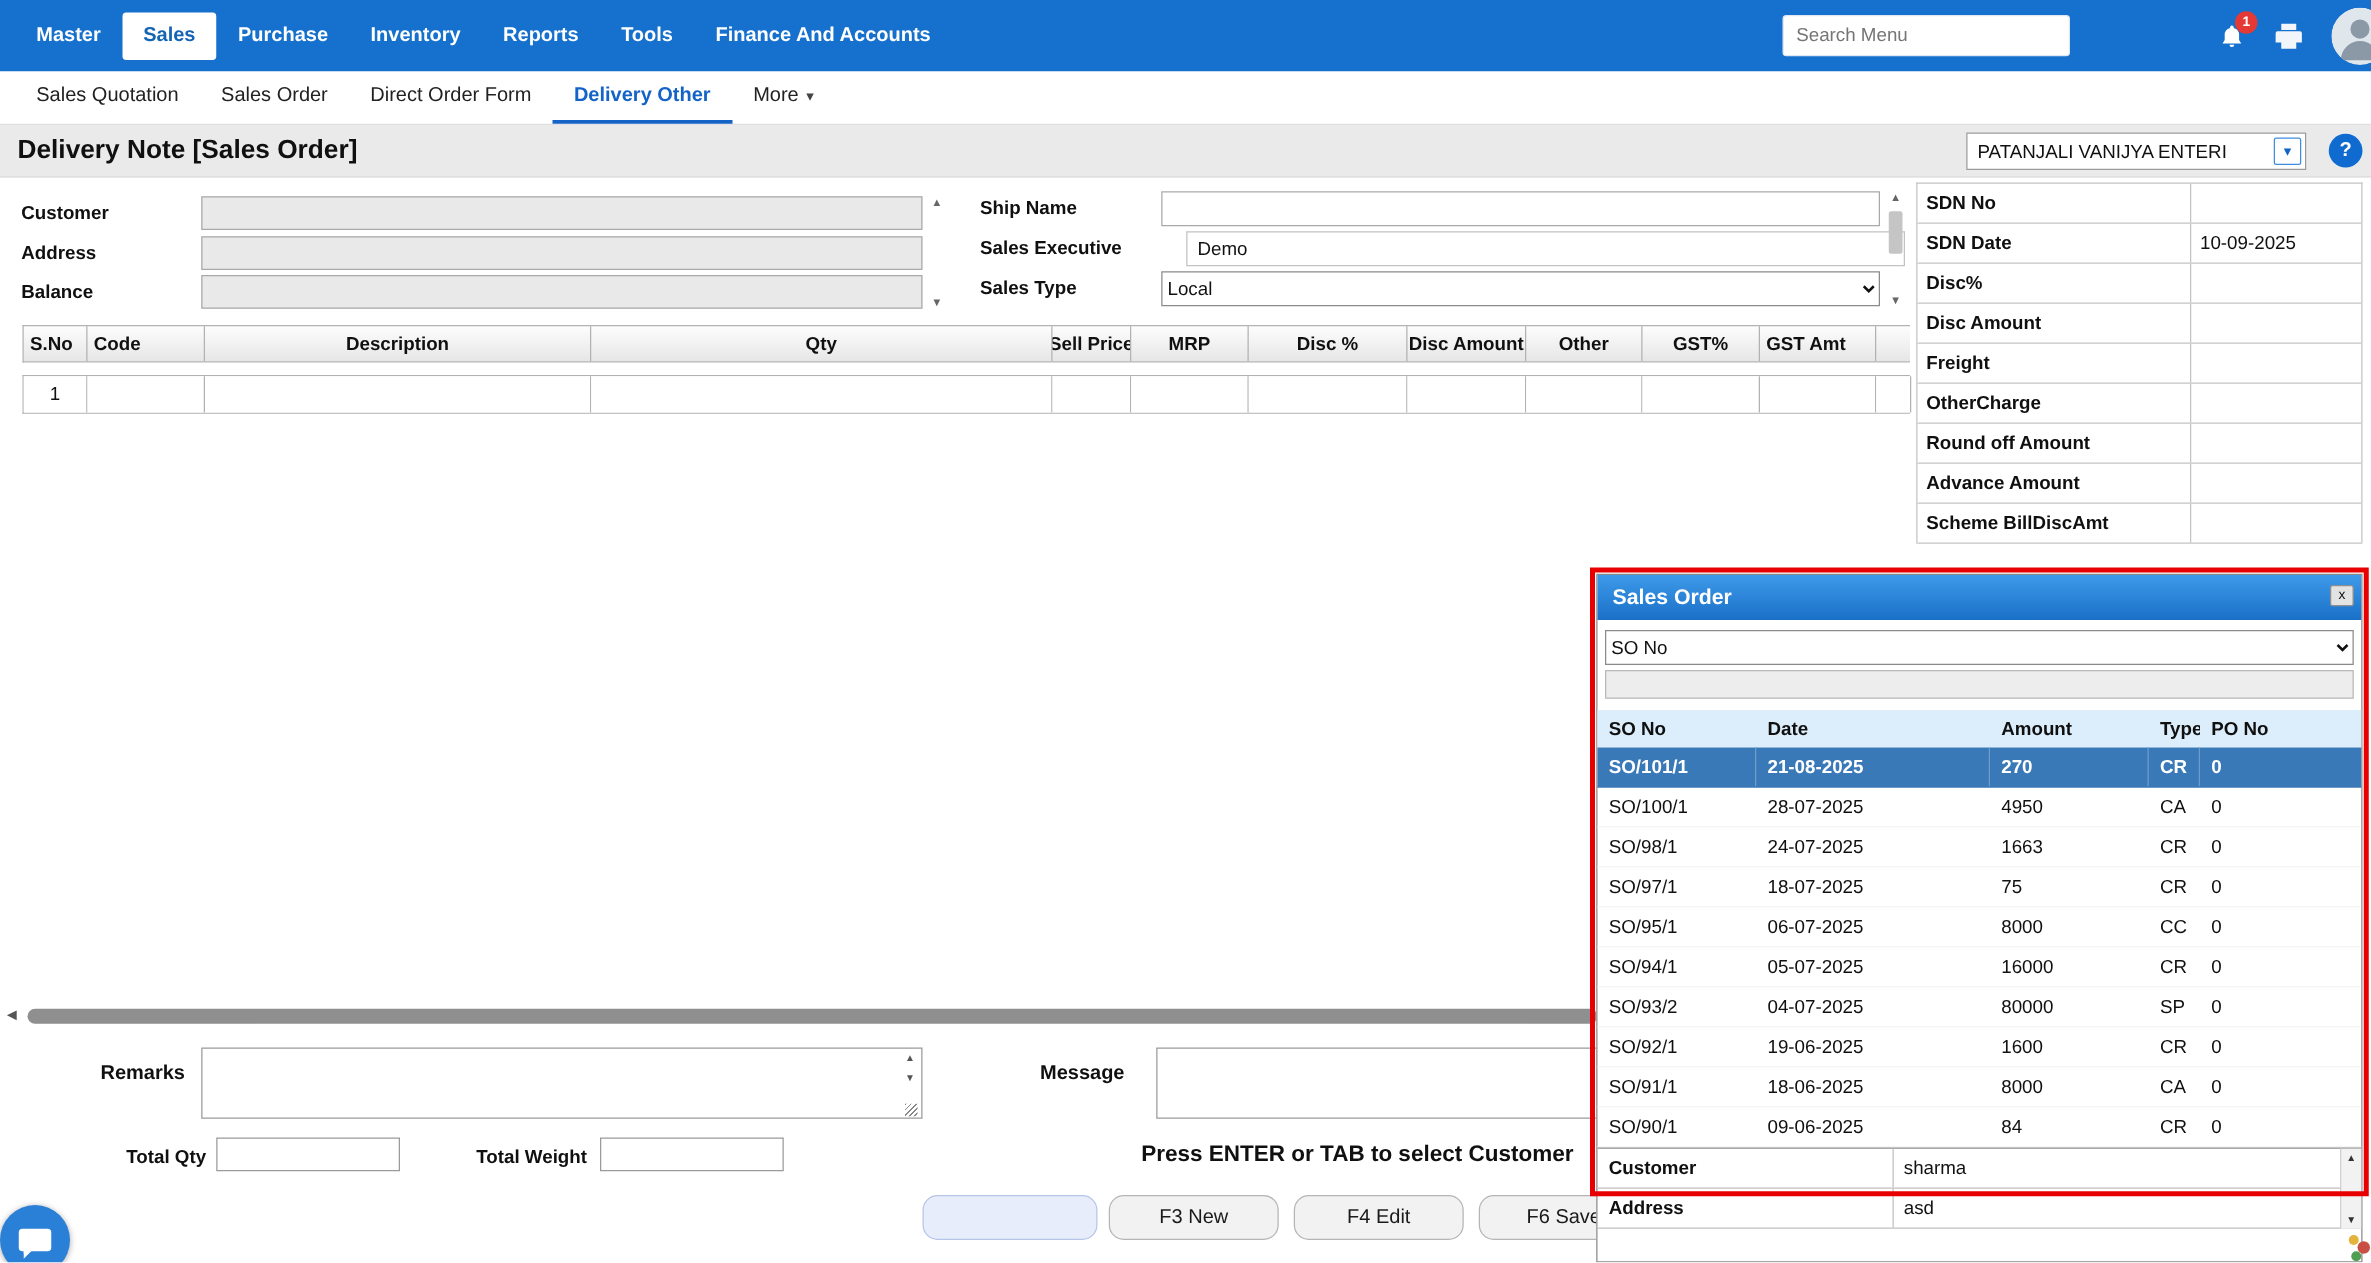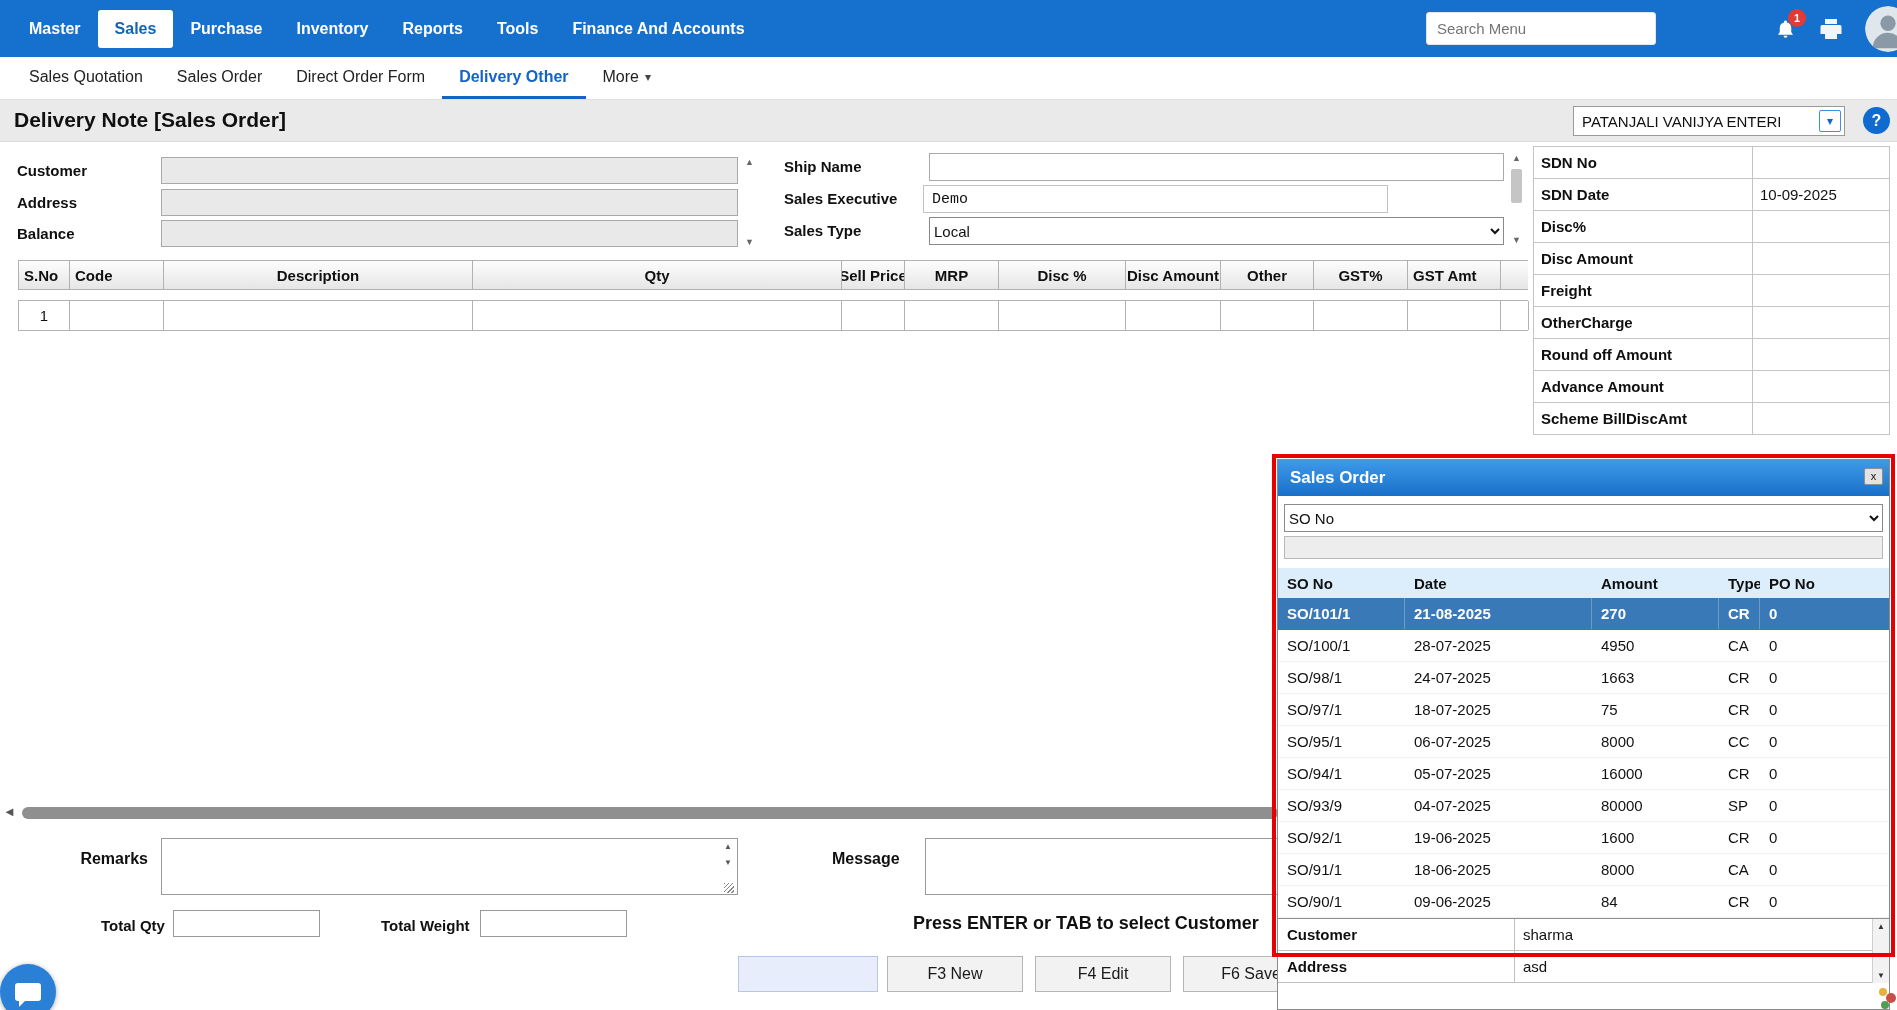--- a/index.html
+++ b/index.html
@@ -37,21 +37,21 @@
   .lbl-customer{left:17px;top:162px;} .lbl-address{left:17px;top:194px;} .lbl-balance{left:17px;top:225px;}
   .f-customer{left:161px;top:157px;width:577px;height:27px;}
   .f-address{left:161px;top:189px;width:577px;height:27px;}
   .f-balance{left:161px;top:220px;width:577px;height:27px;}
   .mini-scroll{position:absolute;display:flex;flex-direction:column;justify-content:space-between;align-items:center;font-size:9px;color:#666;}
   .ms-left{left:742px;top:157px;width:15px;height:90px;}
   .ms-mid{left:1509px;top:153px;width:15px;height:92px;}
   .ms-thumb{position:absolute;left:2px;top:16px;width:11px;height:34px;background:#c5c5c5;border-radius:2px;}
   .lbl-ship{left:784px;top:158px;} .lbl-exec{left:784px;top:190px;} .lbl-stype{left:784px;top:222px;}
   .f-ship{left:929px;top:153px;width:575px;height:28px;}
-  .f-exec{left:923px;top:185px;width:465px;height:28px;border-color:#c2c2c2;font-family:Liberation Mono, monospace;}
+  .f-exec{left:949px;top:185px;width:575px;height:28px;border-color:#c2c2c2;}
   .f-stype{position:absolute;left:929px;top:217px;width:575px;height:28px;font-size:15px;font-family:inherit;border:1px solid #8a8a8a;background:#fff;color:#111;}
 
   
   .summary-panel{position:absolute;left:1533px;top:146px;width:357px;border:1px solid #c4c4c4;border-bottom:none;background:#fff;z-index:3;}
   .sp-row{display:flex;height:32px;border-bottom:1px solid #c4c4c4;}
   .sp-label{width:218px;display:flex;align-items:center;padding-left:7px;font-size:15px;font-weight:bold;color:#101010;white-space:nowrap;overflow:hidden;}
   .sp-value{flex:1;border-left:1px solid #c4c4c4;display:flex;align-items:center;padding-left:7px;font-size:15px;color:#111;}
 
   
   .items-table{position:absolute;left:18px;top:260px;width:1510px;z-index:2;}
@@ -73,21 +73,21 @@
   .remarks-grip{position:absolute;left:724px;top:883px;width:10px;height:10px;background:repeating-linear-gradient(135deg,#888 0 1px,transparent 1px 3px);}
   .message-label{position:absolute;left:832px;top:850px;font-size:16px;font-weight:bold;color:#101010;}
   .message-box{position:absolute;left:925px;top:838px;width:353px;height:57px;border:1px solid #9a9a9a;font-size:15px;padding:0 8px;font-family:inherit;}
 
   .tq-label{position:absolute;left:101px;top:917px;font-size:15px;font-weight:bold;color:#101010;}
   .tq-input{position:absolute;left:173px;top:910px;width:147px;height:27px;border:1px solid #9a9a9a;padding:0 6px;font-size:15px;font-family:inherit;}
   .tw-label{position:absolute;left:381px;top:917px;font-size:15px;font-weight:bold;color:#101010;}
   .tw-input{position:absolute;left:480px;top:910px;width:147px;height:27px;border:1px solid #9a9a9a;padding:0 6px;font-size:15px;font-family:inherit;}
   .hint{position:absolute;left:913px;top:913px;font-size:18px;font-weight:bold;color:#101010;}
 
-  .btn{position:absolute;top:956px;height:36px;border:1px solid #b5b5b5;border-radius:0;background:#f2f2f2;font-size:16px;color:#1a1a1a;display:flex;align-items:center;justify-content:center;font-family:inherit;cursor:pointer;}
+  .btn{position:absolute;top:956px;height:36px;border:1px solid #b5b5b5;border-radius:12px;background:#f2f2f2;font-size:16px;color:#1a1a1a;display:flex;align-items:center;justify-content:center;font-family:inherit;cursor:pointer;}
   .btn-blank{left:738px;width:140px;background:#e7edfb;border-color:#b6c5e8;}
   .btn-new{left:887px;width:136px;}
   .btn-edit{left:1035px;width:136px;}
   .btn-save{left:1183px;width:136px;}
 
   
   .popup{position:absolute;left:1277px;top:459px;width:613px;height:551px;background:#fff;border:1px solid #8a8a8a;z-index:20;}
   .popup-title{height:36px;background:linear-gradient(#3e9ae9,#1a70c8);display:flex;align-items:center;padding:0 12px;color:#fff;font-size:17px;font-weight:bold;position:relative;}
   .popup-close{position:absolute;right:6px;top:8px;width:19px;height:17px;background:#e3e3e3;border:1px solid #8f8f8f;border-radius:2px;font-size:11px;line-height:15px;text-align:center;color:#111;cursor:pointer;font-weight:normal;}
   .popup-select{display:block;width:599px;margin:8px auto 4px;height:28px;font-size:15px;font-family:inherit;border:1px solid #8a8a8a;background:#fff;color:#111;}
@@ -349,21 +349,21 @@
       <div class="so-c">0</div>
     </div>
     <div class="so-grid so-row">
       <div class="so-c">SO/94/1</div>
       <div class="so-c">05-07-2025</div>
       <div class="so-c">16000</div>
       <div class="so-c">CR</div>
       <div class="so-c">0</div>
     </div>
     <div class="so-grid so-row">
-      <div class="so-c">SO/93/9</div>
+      <div class="so-c">SO/93/2</div>
       <div class="so-c">04-07-2025</div>
       <div class="so-c">80000</div>
       <div class="so-c">SP</div>
       <div class="so-c">0</div>
     </div>
     <div class="so-grid so-row">
       <div class="so-c">SO/92/1</div>
       <div class="so-c">19-06-2025</div>
       <div class="so-c">1600</div>
       <div class="so-c">CR</div>

